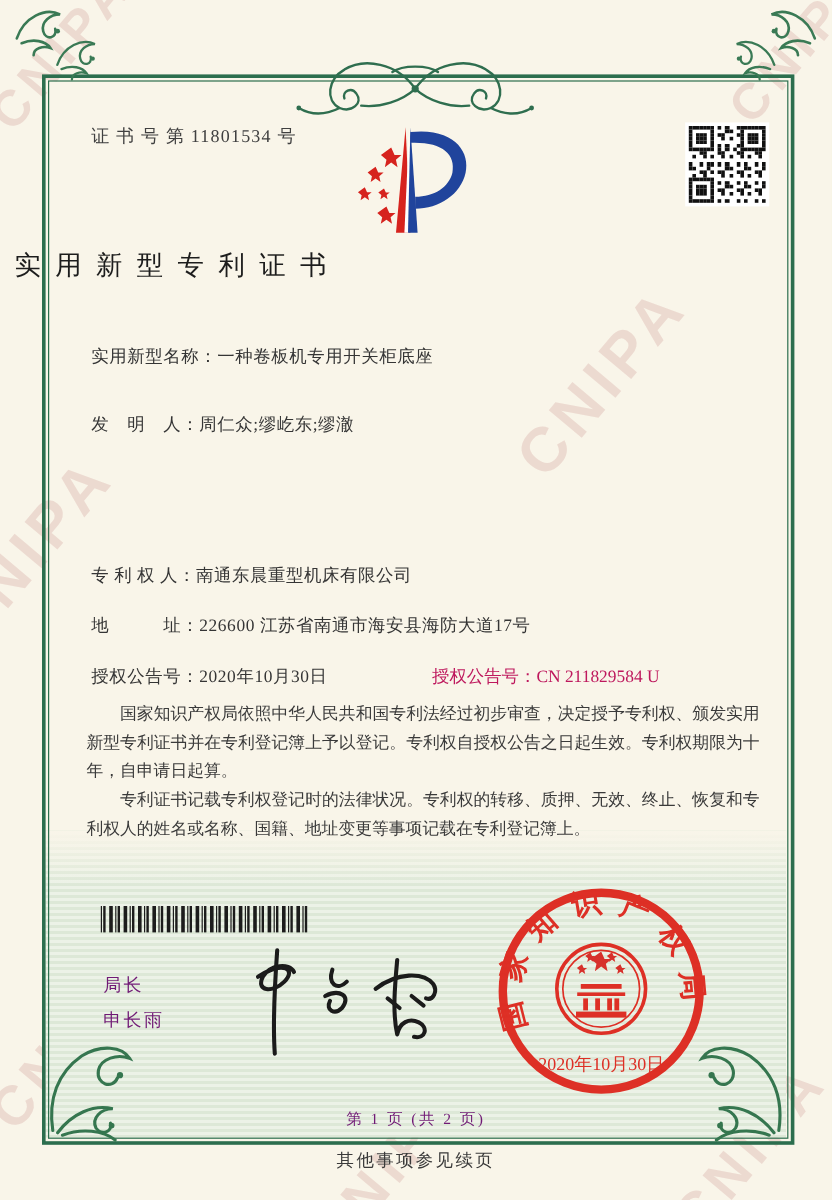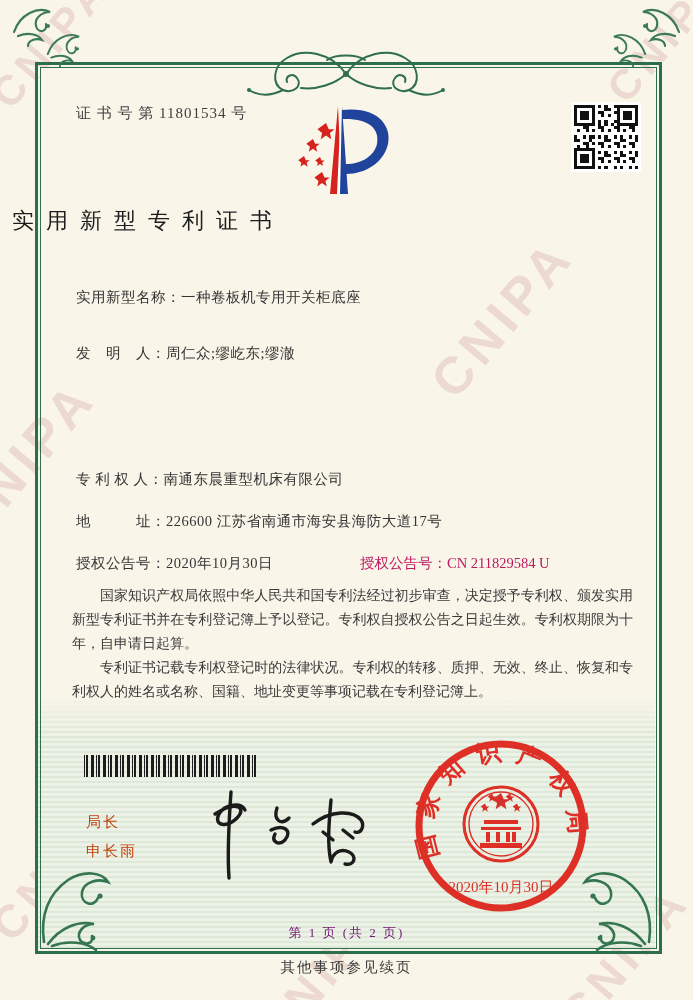--- a/index.html
+++ b/index.html
@@ -38,21 +38,21 @@
   .field .lab{letter-spacing:.5px;}
   .field .val{letter-spacing:.5px;}
   .grant2{position:absolute;left:360px;font-size:14.5px;color:#be185d;white-space:pre;}
 
   .paras{position:absolute;left:72px;right:60px;top:584px;}
   .paras p{margin:0;font-size:14px;line-height:1.72;color:#3a3a3a;text-indent:2em;text-align:justify;}
 
   .barcode{position:absolute;left:84px;top:755px;height:22px;display:flex;align-items:stretch;}
   .barcode i{display:block;background:#1c1c1c;}
 
-  .director{position:absolute;left:86px;top:808px;font-size:15px;color:#c2410c;line-height:1.9;letter-spacing:2px;}
+  .director{position:absolute;left:86px;top:808px;font-size:15px;color:#701a75;line-height:1.9;letter-spacing:2px;}
   .sig{position:absolute;left:185px;top:786px;}
 
   .seal{position:absolute;left:412px;top:740px;}
 
   .pageinfo{position:absolute;left:0;right:0;top:924px;text-align:center;font-size:13px;color:#701a75;letter-spacing:2px;}
   .footnote{position:absolute;left:0;right:0;top:958px;text-align:center;font-size:14.5px;color:#3a3a3a;letter-spacing:2px;}
 </style>
 </head>
 <body>
 

